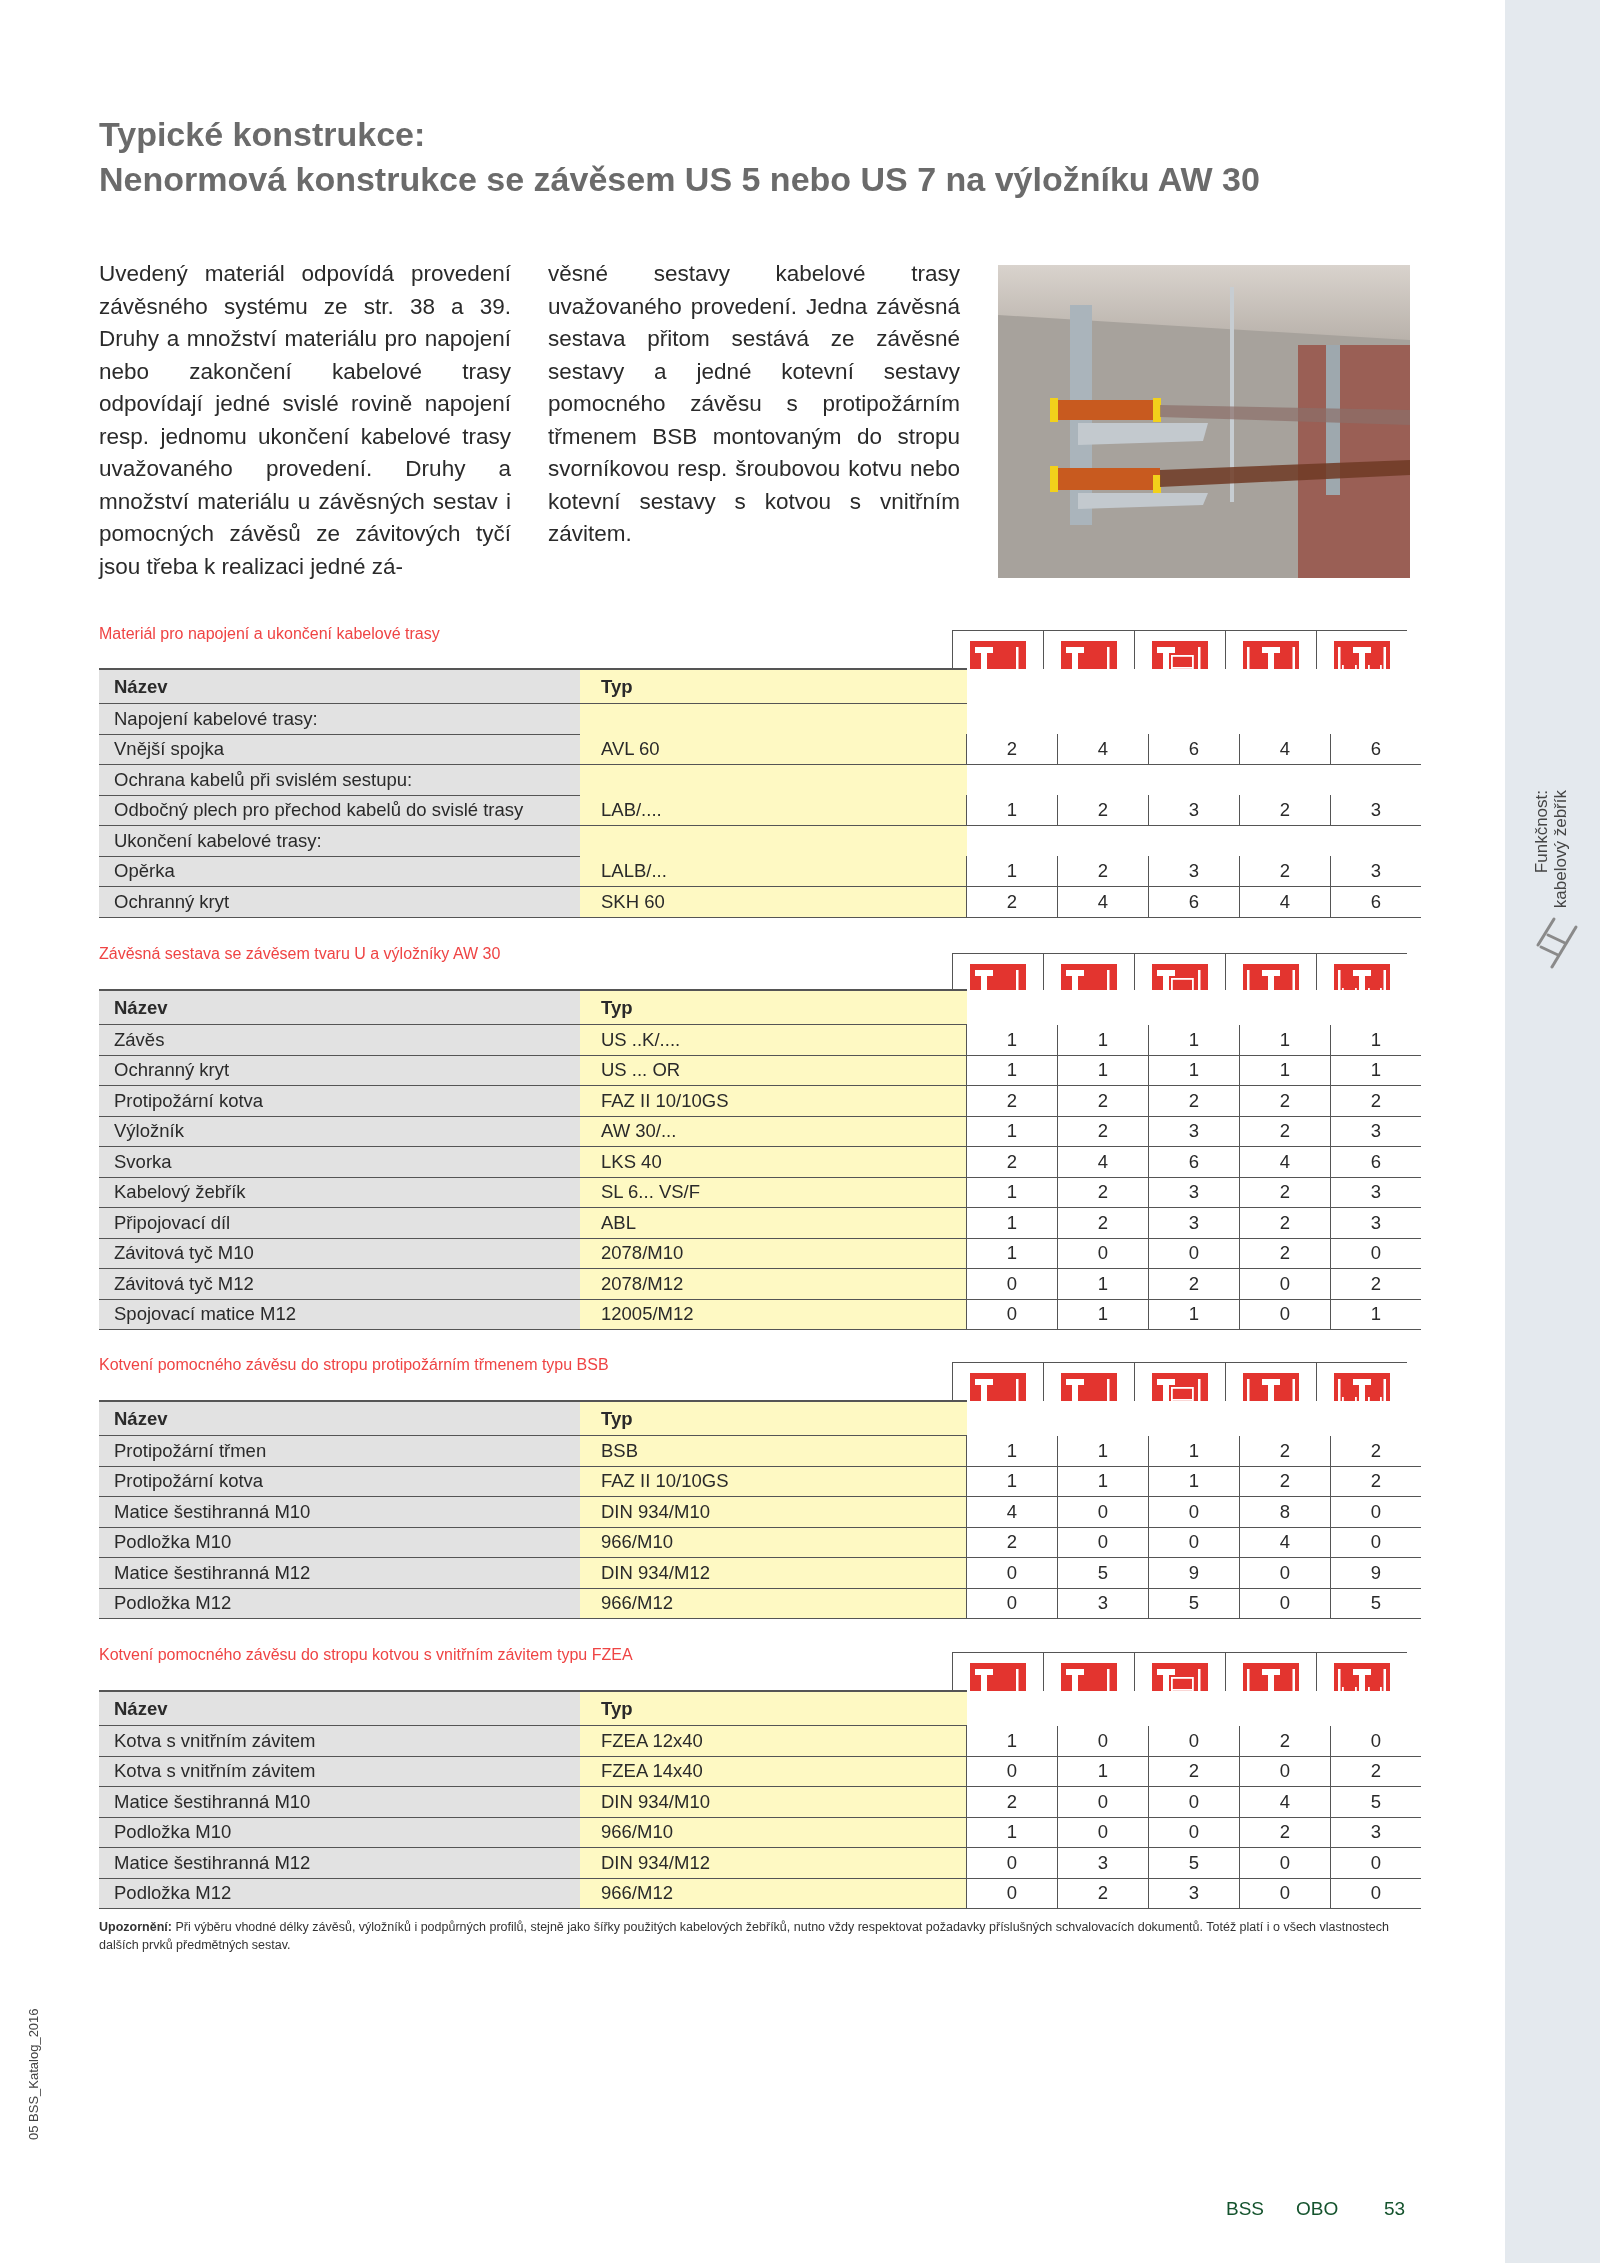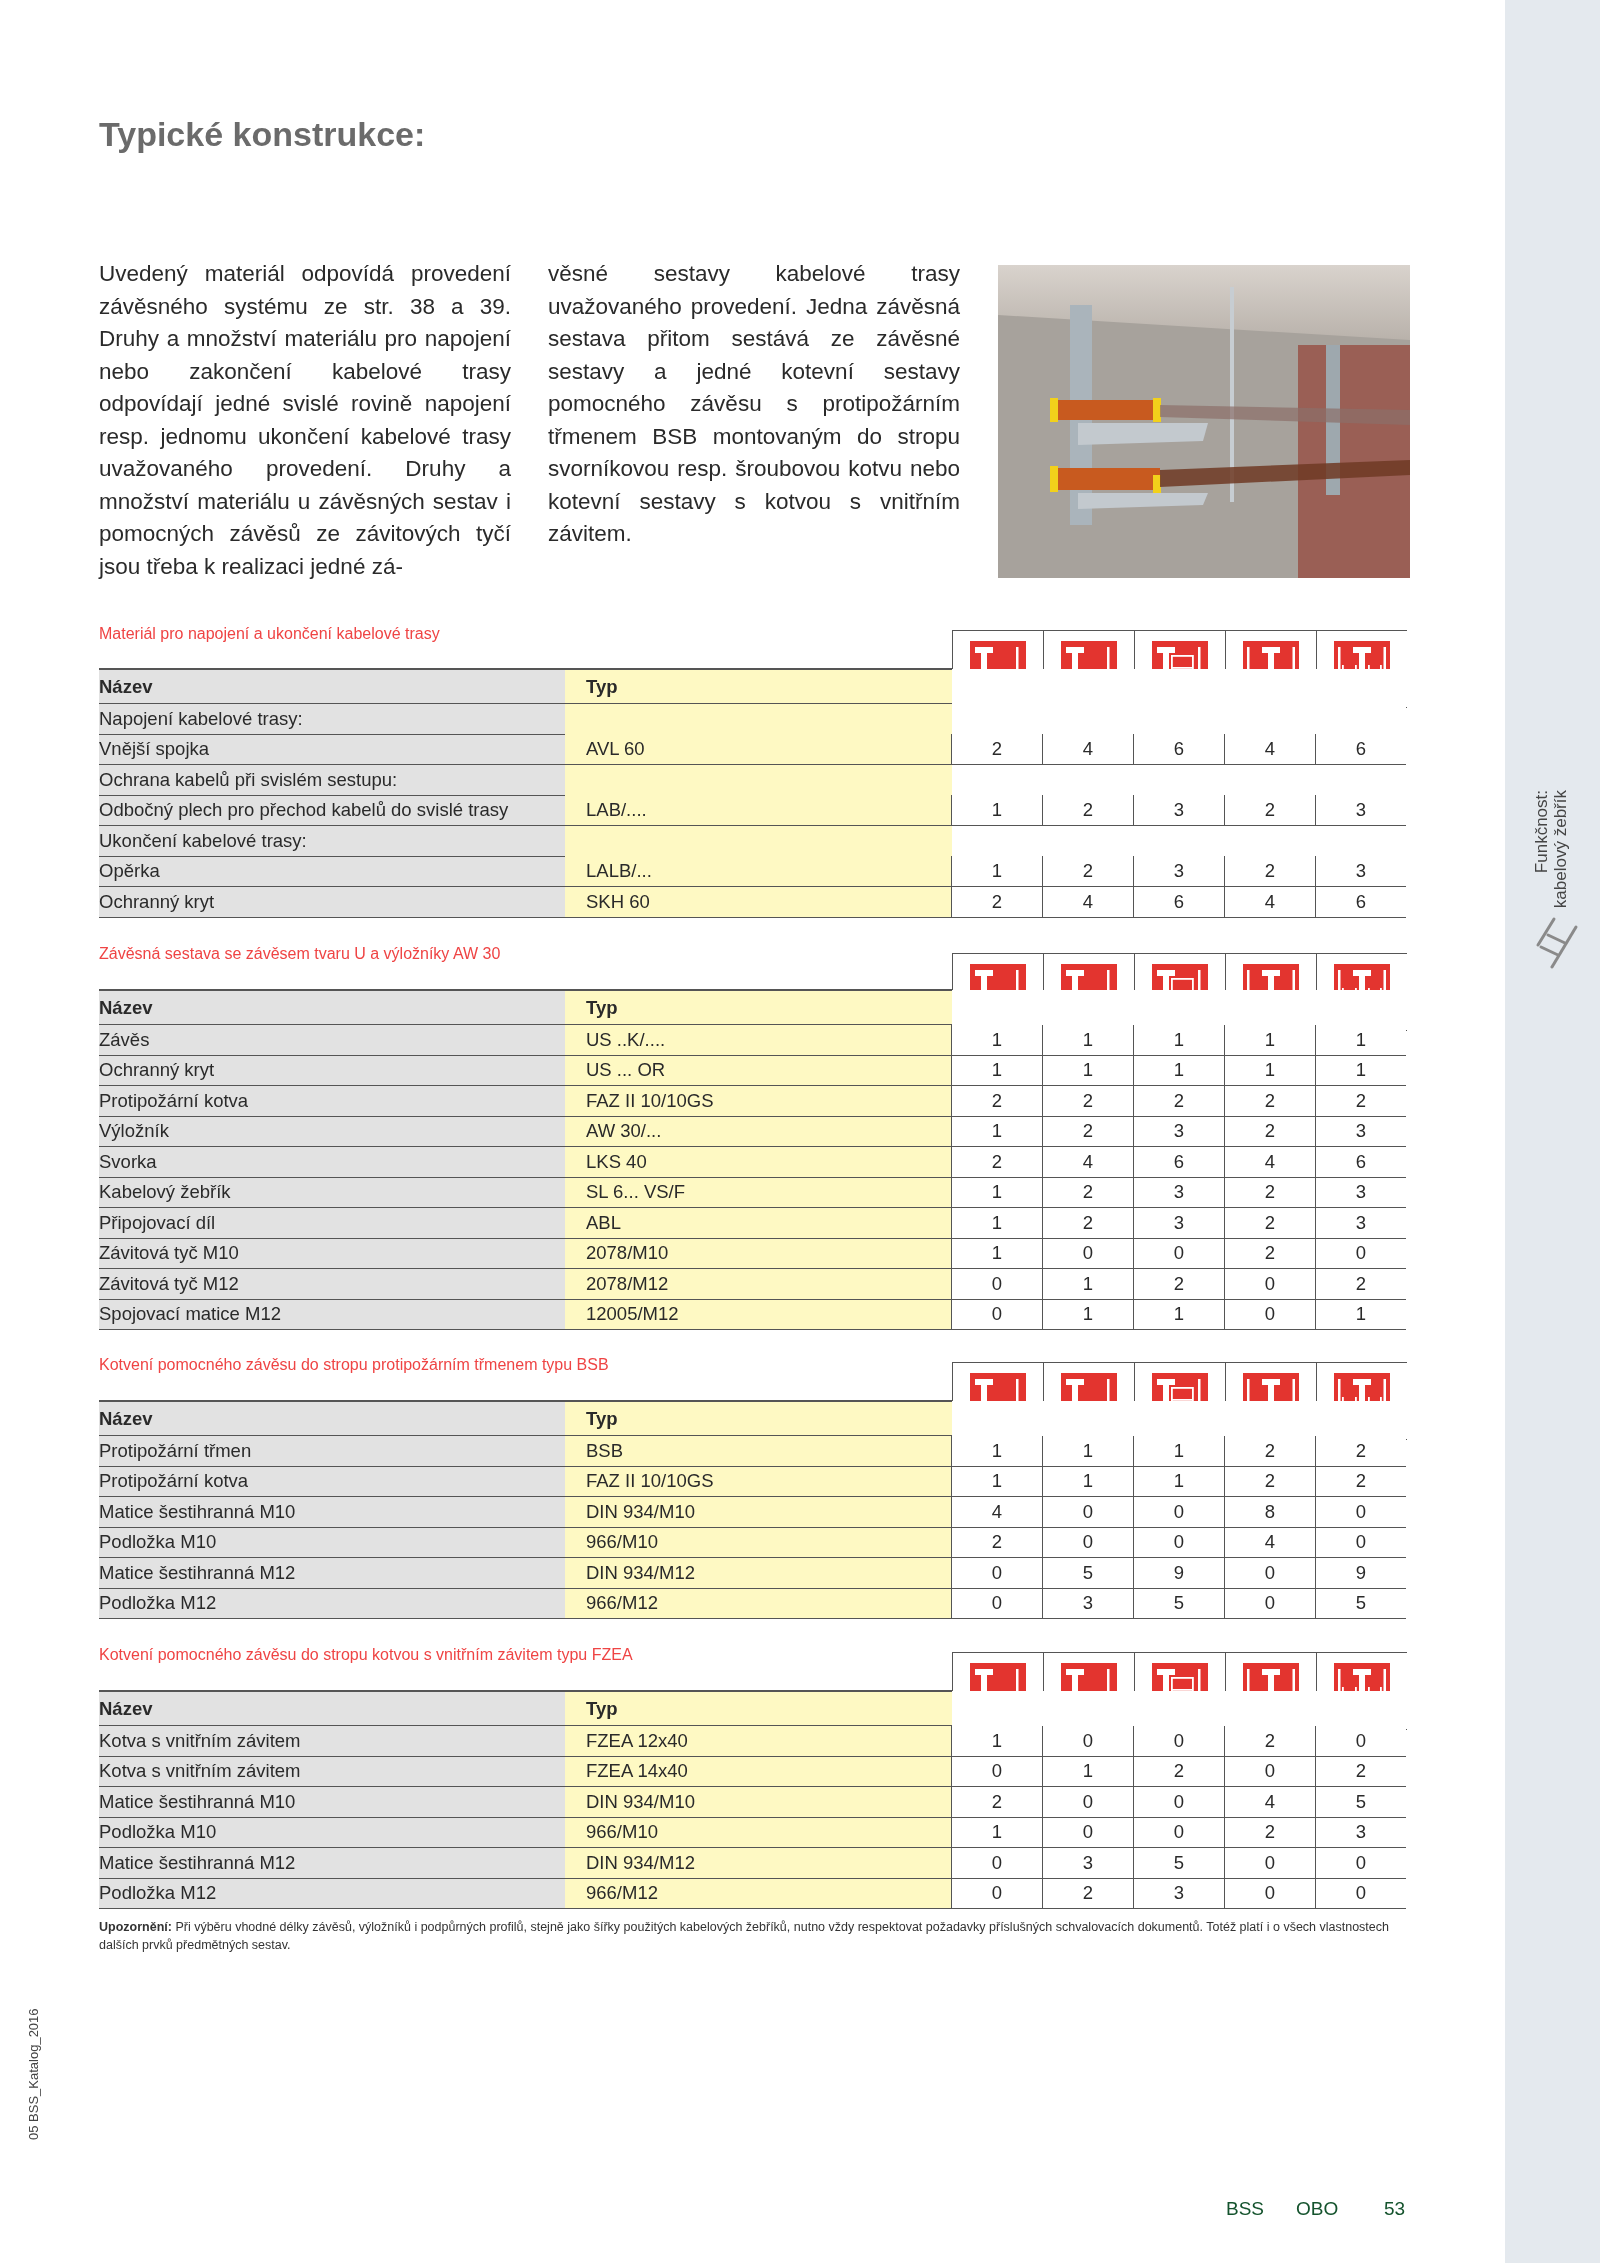--- a/index.html
+++ b/index.html
@@ -7,21 +7,21 @@
   .sidebar { position:absolute; left:1505px; top:0; width:95px; height:2263px; background:#e4e9ee; }
   .side-label { position:absolute; left:1532px; top:790px; transform:rotate(-90deg); transform-origin:left top; font-size:17px; line-height:19px; color:#444; white-space:nowrap; width:0; }
   .ladder-icon { position:absolute; left:1532px; top:915px; }
   .catalog-code { position:absolute; left:26px; top:2140px; transform:rotate(-90deg); transform-origin:left top; font-size:13px; color:#444; white-space:nowrap; }
   .title { position:absolute; left:99px; top:112px; font-size:34px; font-weight:bold; color:#6b6b6b; line-height:45px; }
   .intro-col { position:absolute; top:258px; width:412px; font-size:22.5px; line-height:32.5px; color:#2a2a2a; text-align:justify; hyphens:manual; }
   .photo { position:absolute; left:998px; top:265px; width:412px; height:313px; overflow:hidden; background:#b8b3ad; }
   .section-title { position:absolute; left:99px; font-size:16px; color:#ef4444; }
   table.mt { position:absolute; left:99px; border-collapse:collapse; font-size:18.5px; color:#2a2a2a; }
   table.mt td { height:29.5px; padding:0; border-bottom:1.5px solid #555; }
-  table.mt td.name { width:466px; padding-left:0; background:#e2e2e2; }
+  table.mt td.name { width:466px; padding-left:15px; background:#e2e2e2; }
   table.mt td.typ { width:365px; padding-left:21px; background:#fef9c3; }
   table.mt td.q { width:90px; text-align:center; border-left:1.5px solid #555; background:#fff; }
   table.mt td.q.blank { border-left:none; border-bottom:none; }
   table.mt td.typ.blank { border-bottom:none; }
   table.mt tr.hdr td { height:33px; font-weight:bold; border-top:2px solid #555; }
   table.mt tr.hdr td.q { border-top:none; }
   .icon-row { position:absolute; left:952px; height:76px; display:flex; border-top:1.5px solid #555; border-bottom:1.5px solid #555; }
   .icon-cell { width:91px; height:76px; border-left:1.5px solid #555; display:flex; align-items:center; justify-content:center; box-sizing:border-box; }
   .icon-box { width:56px; height:56px; background:#e3342f; }
   .note { position:absolute; left:99px; top:1918px; width:1320px; font-size:12.5px; line-height:18px; color:#333; }
@@ -44,20 +44,21 @@
     <line x1="20" y1="52" x2="44" y2="12"></line>
     <line x1="9" y1="32" x2="26" y2="40"></line>
     <line x1="16" y1="20" x2="33" y2="28"></line>
   </g>
 </svg>
 
 <div class="catalog-code">05 BSS_Katalog_2016</div>
 
 <div class="title">
   <div>Typické konstrukce:</div>
+  <div>Nenormová konstrukce se závěsem US 5 nebo US 7 na výložníku AW 30</div>
 </div>
 
 <div class="intro-col" style="left:99px;">Uvedený materiál odpovídá provedení závěsného systému ze str. 38 a 39. Druhy a množství materiálu pro napojení nebo zakončení kabelové trasy odpovídají jedné svislé rovině napojení resp. jednomu ukončení kabelové trasy uvažovaného provedení. Druhy a množství materiálu u závěsných sestav i pomocných závěsů ze závitových tyčí jsou třeba k realizaci jedné zá-</div>
 <div class="intro-col" style="left:548px;">věsné sestavy kabelové trasy uvažovaného provedení. Jedna závěsná sestava přitom sestává ze závěsné sestavy a jedné kotevní sestavy pomocného závěsu s protipožárním třmenem BSB montovaným do stropu svorníkovou resp. šroubovou kotvu nebo kotevní sestavy s kotvou s vnitřním závitem.</div>
 
 <div class="photo">
   <svg width="412" height="313" viewBox="0 0 412 313">
     <defs>
       <linearGradient id="ceil" x1="0" y1="0" x2="0" y2="1">
         <stop offset="0" stop-color="#d9d3cd"></stop>

